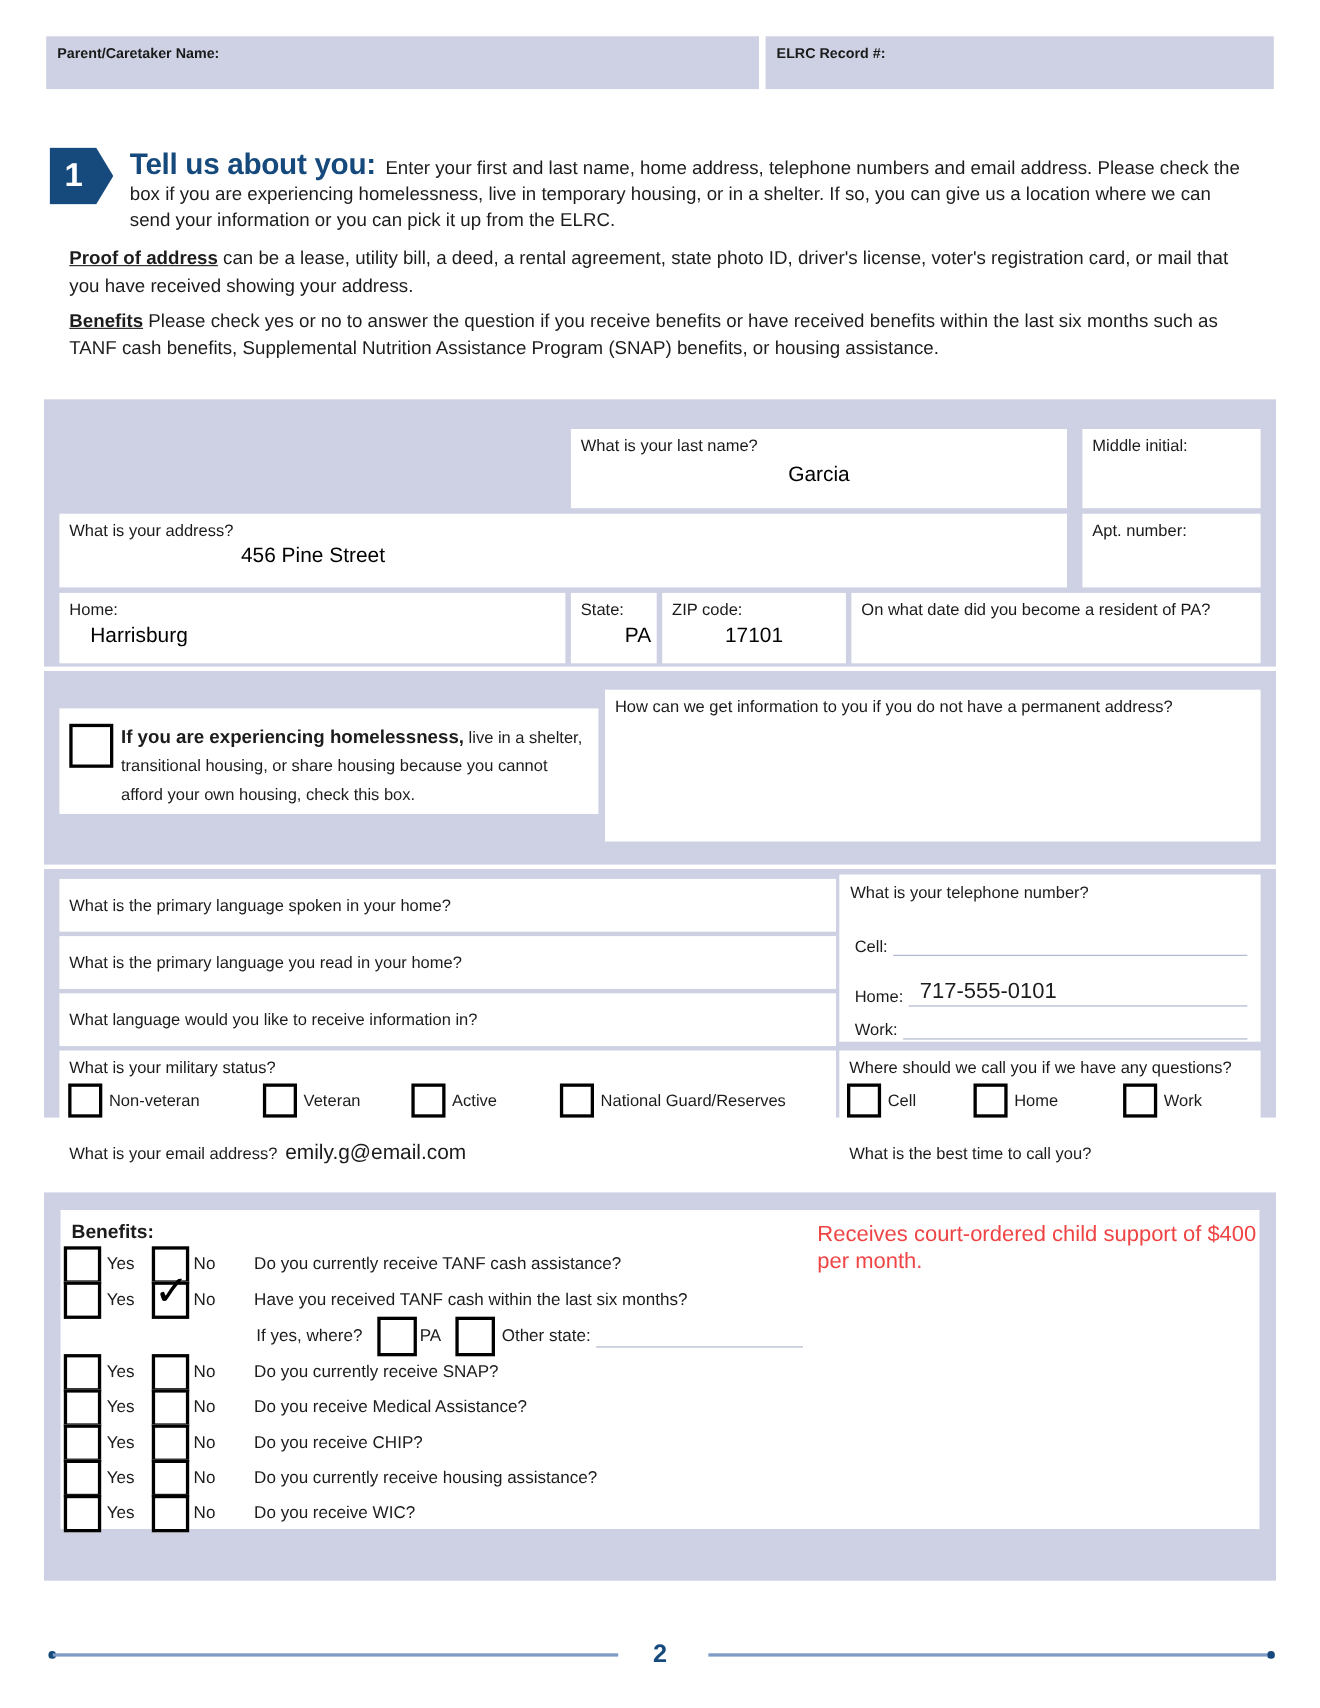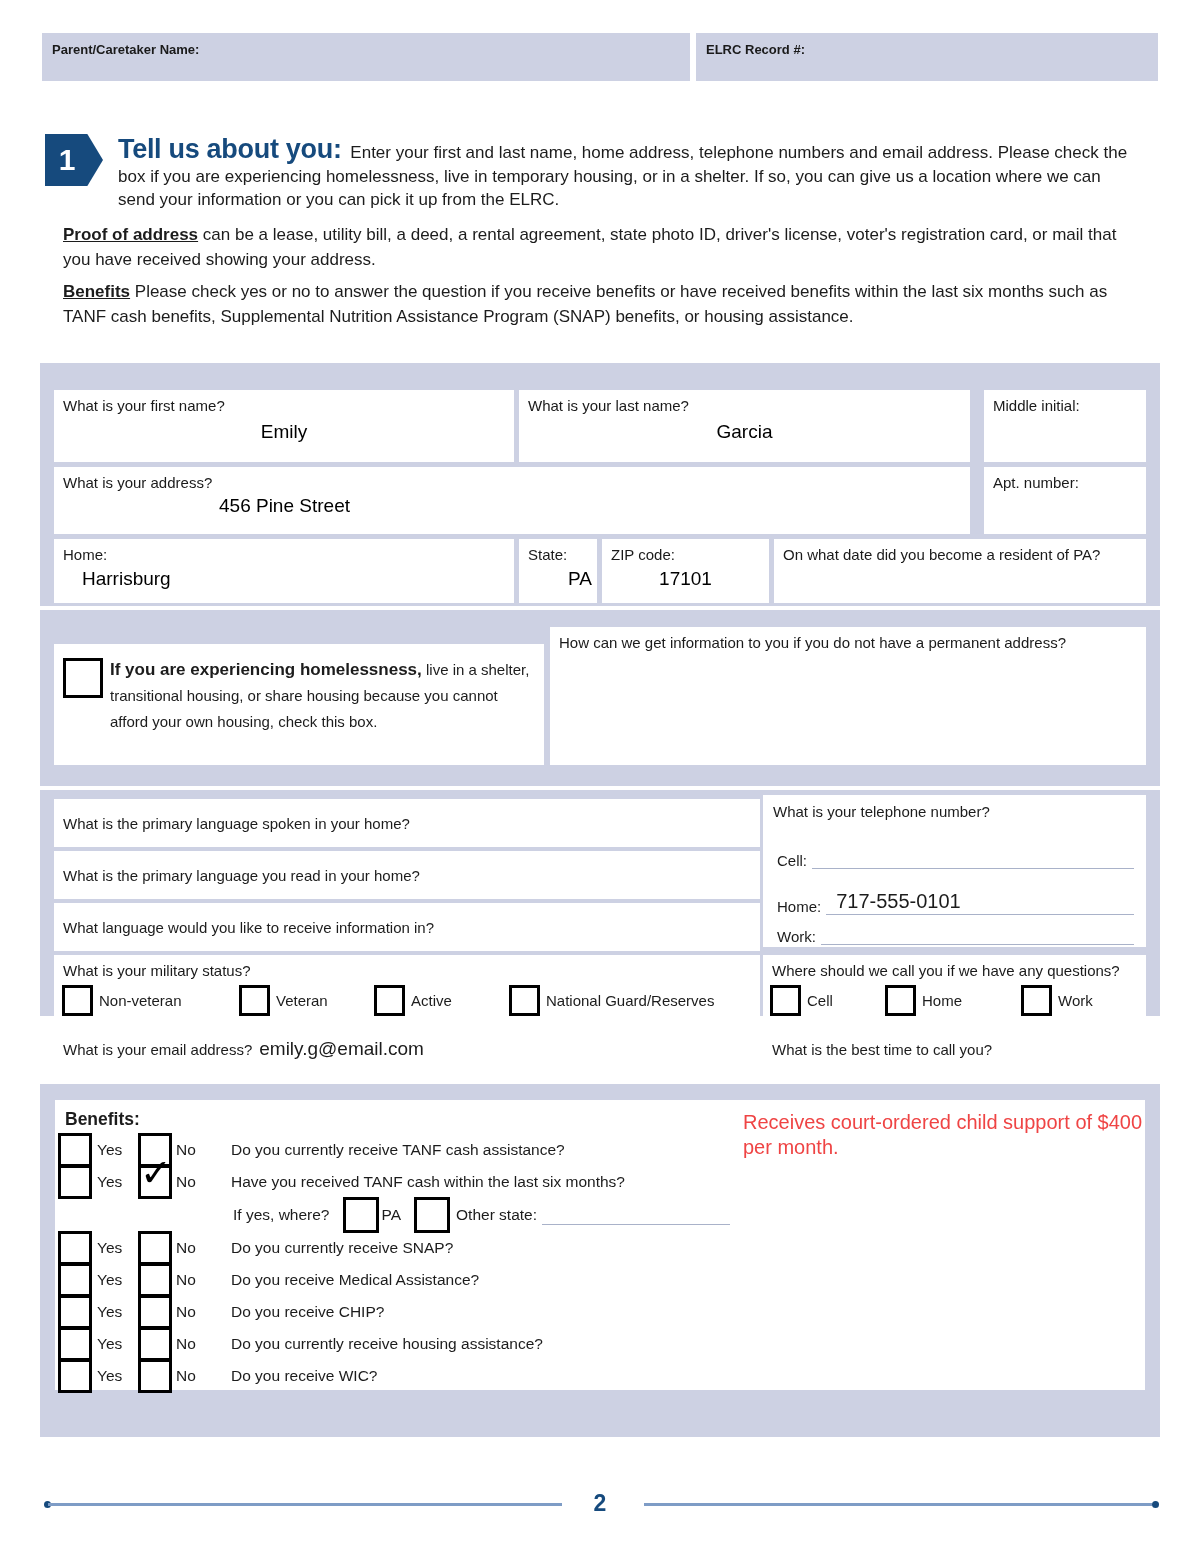--- a/index.html
+++ b/index.html
@@ -54,21 +54,21 @@
   .f-state{left:479px;top:176px;width:78px;height:64px;}
   .f-zip{left:562px;top:176px;width:167px;height:64px;}
   .f-res{left:734px;top:176px;width:372px;height:64px;}
   .v-center{text-align:center;}
   .f-addr .fval{padding-left:165px;margin-top:4px;}
   .f-city .fval{padding-left:28px;margin-top:5px;}
   .f-state .fval{text-align:right;padding-right:5px;margin-top:5px;}
   .f-zip .fval{margin-top:5px;}
 
   
-  .hm-left{left:14px;top:34px;width:490px;height:121px;}
+  .hm-left{left:14px;top:34px;width:490px;height:96px;}
   .hm-right{left:510px;top:17px;width:596px;height:138px;}
   .cb{display:inline-block;background:#fff;border:3px solid #000;}
   .hm-cb{position:absolute;left:9px;top:14px;width:40px;height:40px;}
   .hm-text{position:absolute;left:56px;top:13px;width:428px;font-size:15px;line-height:26px;}
   .hm-bold{font-weight:bold;font-size:17px;}
 
   
   .lang1{left:14px;top:9px;width:706px;height:48px;display:flex;align-items:center;}
   .lang2{left:14px;top:61px;width:706px;height:48px;display:flex;align-items:center;}
   .lang3{left:14px;top:113px;width:706px;height:48px;display:flex;align-items:center;}
@@ -142,24 +142,20 @@
   </div>
 
   <p class="para para-proof">
     <span class="lead">Proof of address</span><span> can be a lease, utility bill, a deed, a rental agreement, state photo ID, driver's license, voter's registration card, or mail that you have received showing your address.</span>
   </p>
   <p class="para para-benefits">
     <span class="lead">Benefits</span><span> Please check yes or no to answer the question if you receive benefits or have received benefits within the last six months such as TANF cash benefits, Supplemental Nutrition Assistance Program (SNAP) benefits, or housing assistance.</span>
   </p>
 
   <section class="panel p1">
-    <div class="fbox f-first">
-      <div class="flabel">What is your first name?</div>
-      <div class="fval v-center">Emily</div>
-    </div>
     <div class="fbox f-last">
       <div class="flabel">What is your last name?</div>
       <div class="fval v-center">Garcia</div>
     </div>
     <div class="fbox f-mi">
       <div class="flabel">Middle initial:</div>
       <div class="fval v-center"></div>
     </div>
     <div class="fbox f-addr">
       <div class="flabel">What is your address?</div>

